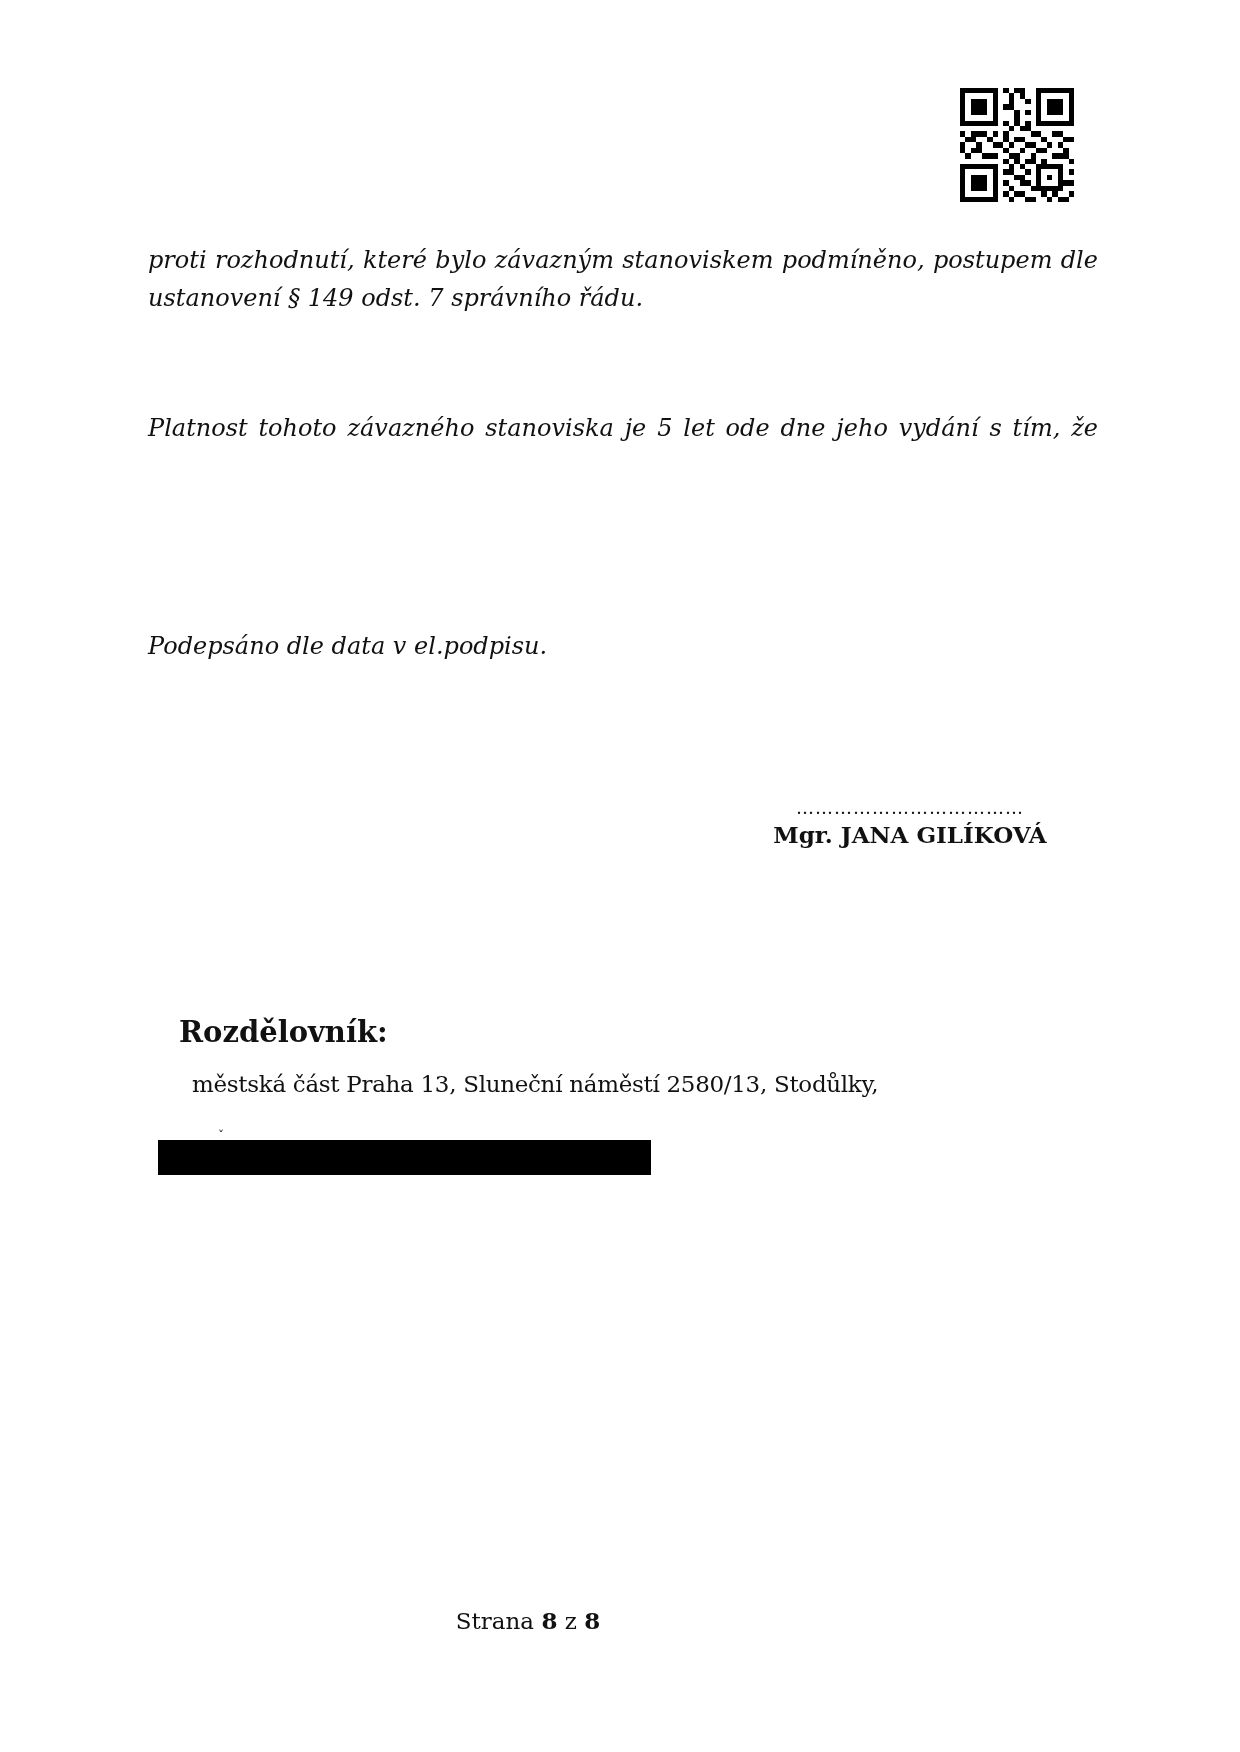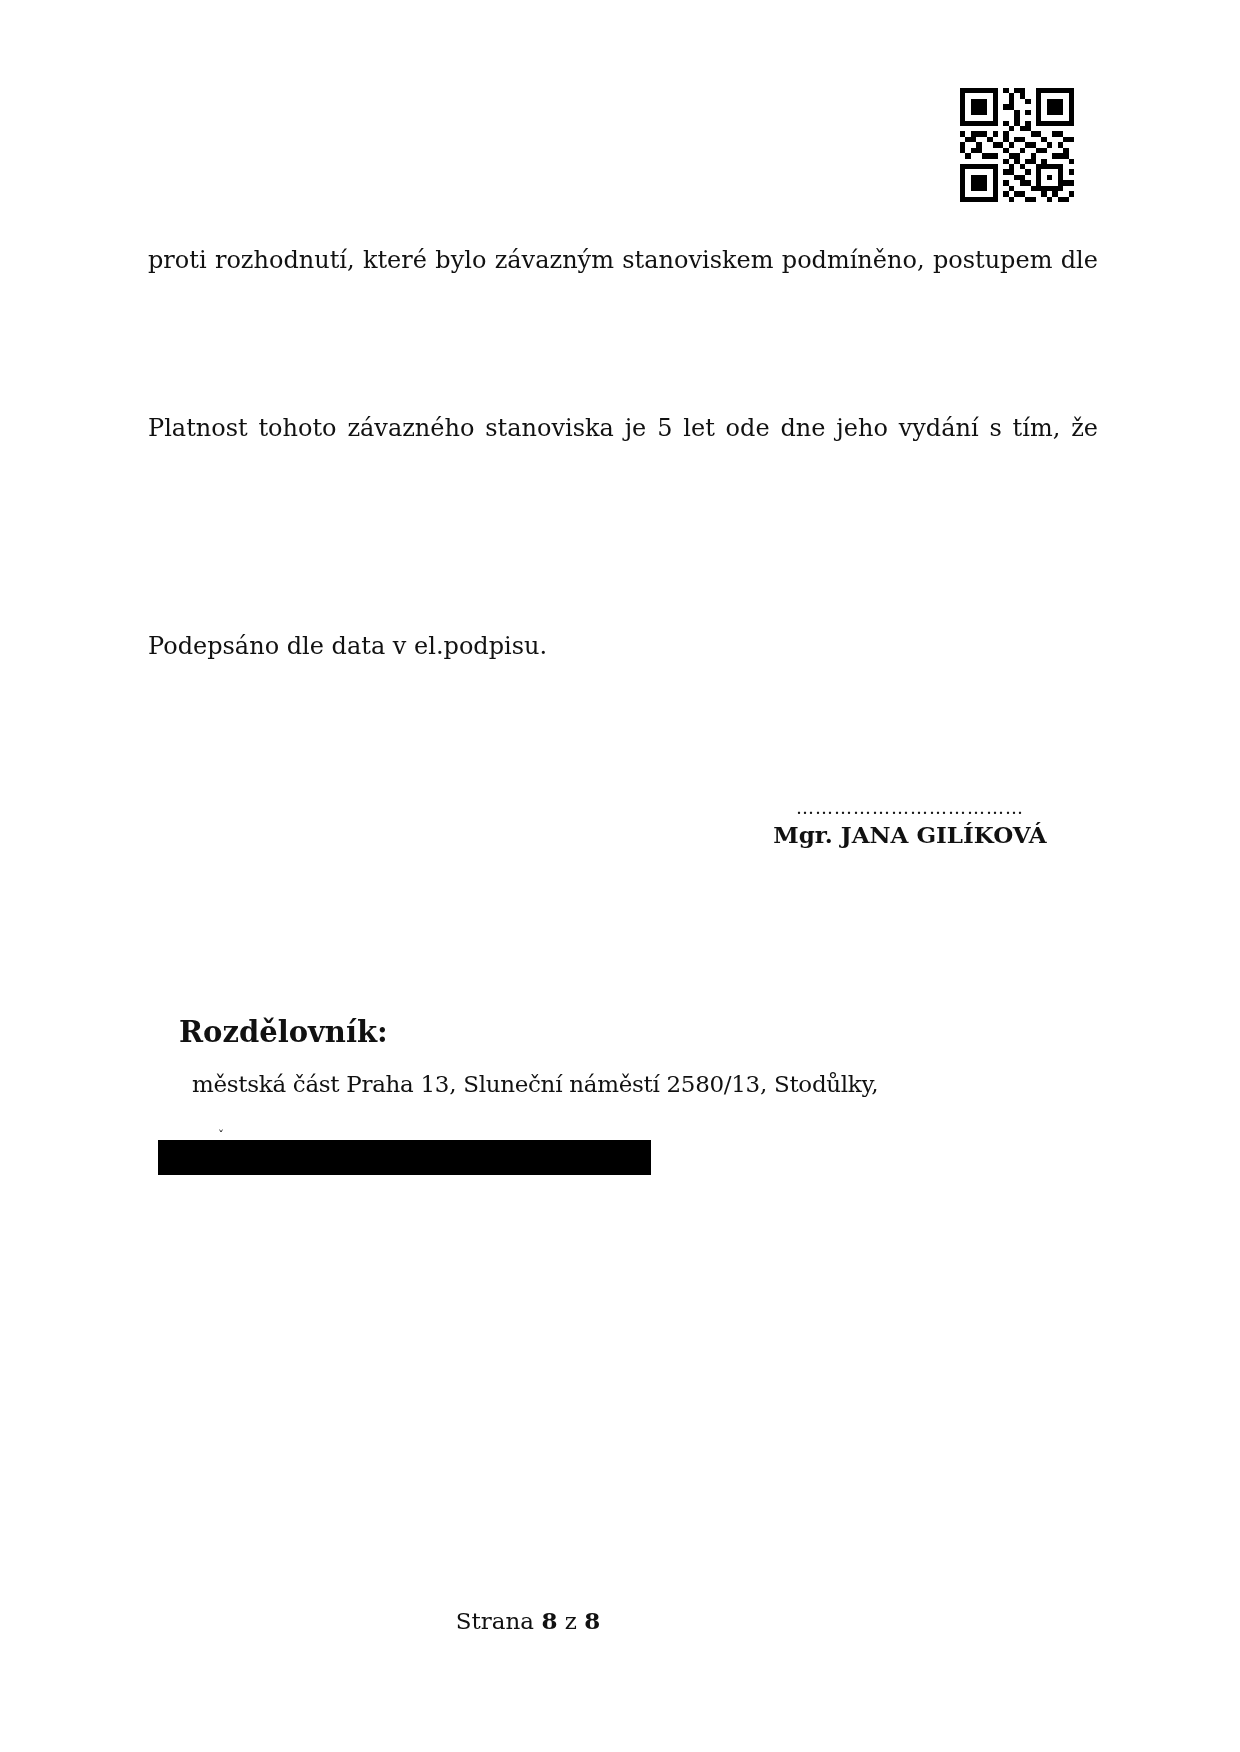--- a/index.html
+++ b/index.html
@@ -26,21 +26,21 @@
 
     .para {
       position: absolute;
       left: 148px;
       width: 950px;
       font-size: 24px;
       line-height: 38px;
       text-align: justify;
       text-align-last: left;
     }
-    .para .line { display: block; white-space: nowrap; }
+    .para .line { display: block; white-space: nowrap; font-style: italic; }
     .para .line.justify {
       text-align: justify;
       text-align-last: justify;
       white-space: normal;
     }
 
     #p1 { top: 241px; }
     #p2 { top: 409px; }
     #p3 { top: 627px; }
 
@@ -208,20 +208,21 @@
       <rect x="9" y="20" width="1" height="1"></rect>
         <rect x="12" y="20" width="2" height="1"></rect>
         <rect x="16" y="20" width="1" height="1"></rect>
         <rect x="18" y="20" width="2" height="1"></rect>
     </g>
   </svg>
 </div>
 
 <div class="para" id="p1">
   <span class="line justify">proti rozhodnutí, které bylo závazným stanoviskem podmíněno, postupem dle</span>
+  <span class="line">ustanovení § 149 odst. 7 správního řádu.</span>
 </div>
 
 <div class="para" id="p2">
   <span class="line justify">Platnost tohoto závazného stanoviska je 5 let ode dne jeho vydání s tím, že</span>
 </div>
 
 <div class="para" id="p3">
   <span class="line">Podepsáno dle data v el.podpisu.</span>
 </div>
 

